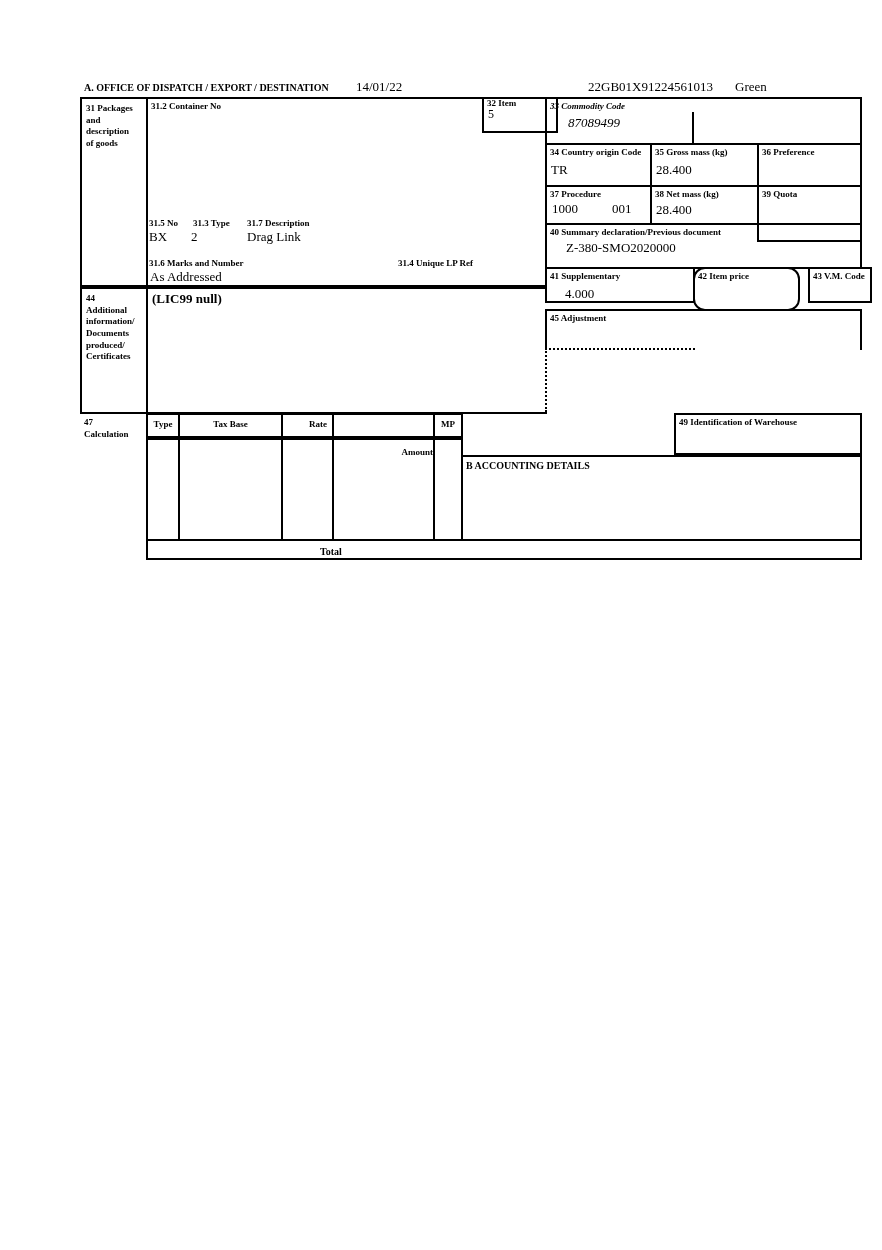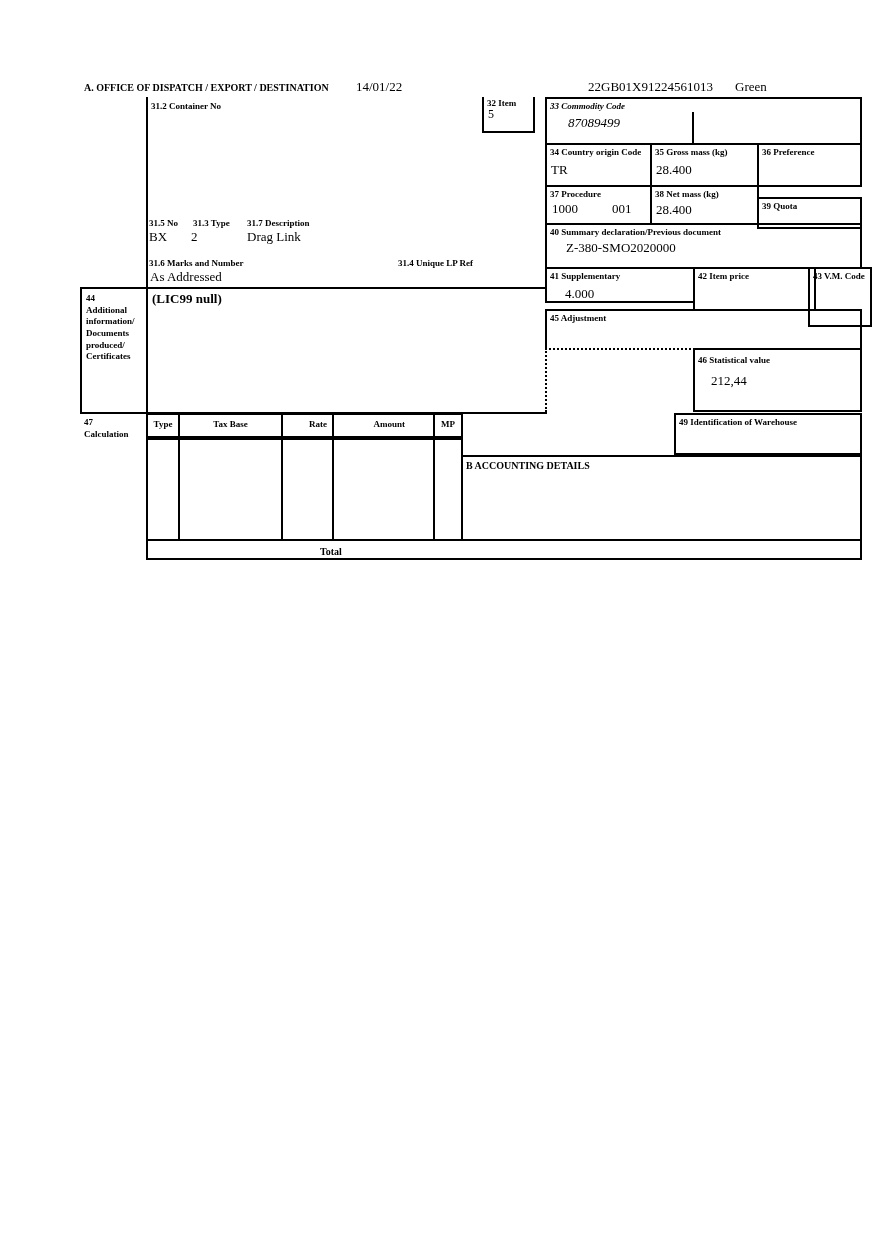--- a/index.html
+++ b/index.html
@@ -21,25 +21,31 @@
 </head>
 <body>
 
 <div class="sheet">
 
   <span class="t lbl" style="left:84px;top:81px;font-size:10px;white-space:nowrap;">A. OFFICE OF DISPATCH / EXPORT / DESTINATION</span>
   <span class="t hdr" style="left:356px;top:79px;">14/01/22</span>
   <span class="t hdr" style="left:588px;top:79px;">22GB01X91224561013</span>
   <span class="t hdr" style="left:735px;top:79px;">Green</span>
 
+  <div class="box" style="left:80px;top:97px;width:467px;height:190px;border-top:2px solid #000;border-left:2px solid #000;border-bottom:2px solid #000;">
+    <span class="t lbl" style="left:4px;top:4px;">31 Packages
+and
+description
+of goods</span>
+  </div>
   <div class="vline" style="left:146px;top:97px;height:315px;"></div>
 
   <span class="t lbl" style="left:151px;top:101px;">31.2 Container No</span>
 
-  <div class="box" style="left:482px;top:97px;width:53px;height:36px;border-left:2px solid #000;border-right:2px solid #000;border-bottom:2px solid #000;">
+  <div class="box" style="left:482px;top:97px;width:76px;height:36px;border-left:2px solid #000;border-right:2px solid #000;border-bottom:2px solid #000;">
     <span class="t lbl" style="left:3px;top:1px;">32 Item</span>
     <span class="t val" style="left:4px;top:11px;font-size:12px;">5</span>
   </div>
 
   <span class="t lbl" style="left:149px;top:218px;">31.5 No</span>
   <span class="t lbl" style="left:193px;top:218px;">31.3 Type</span>
   <span class="t lbl" style="left:247px;top:218px;">31.7 Description</span>
   <span class="t val" style="left:149px;top:230px;">BX</span>
   <span class="t val" style="left:191px;top:230px;">2</span>
   <span class="t val" style="left:247px;top:230px;">Drag Link</span>
@@ -68,49 +74,45 @@
 
   <div class="box b-all" style="left:545px;top:185px;width:107px;height:40px;">
     <span class="lbl in-lbl">37 Procedure</span>
     <span class="t val" style="left:5px;top:15px;">1000</span>
     <span class="t val" style="left:65px;top:15px;">001</span>
   </div>
   <div class="box b-all" style="left:650px;top:185px;width:109px;height:40px;">
     <span class="lbl in-lbl">38 Net mass (kg)</span>
     <span class="t val" style="left:4px;top:16px;">28.400</span>
   </div>
-  <div class="box b-all" style="left:757px;top:197px;width:105px;height:32px;">
+  <div class="box b-all" style="left:757px;top:185px;width:105px;height:57px;">
     <span class="lbl in-lbl">39 Quota</span>
   </div>
 
   <div class="box b-all" style="left:545px;top:223px;width:317px;height:46px;">
     <span class="lbl in-lbl">40 Summary declaration/Previous document</span>
     <span class="t val" style="left:19px;top:16px;">Z-380-SMO2020000</span>
   </div>
 
   <div class="box b-all" style="left:545px;top:267px;width:150px;height:36px;">
     <span class="lbl in-lbl">41 Supplementary</span>
     <span class="t val" style="left:18px;top:18px;">4.000</span>
   </div>
-  <div class="box b-all" style="left:693px;top:267px;width:123px;height:44px;">
+  <div class="box b-all" style="left:693px;top:267px;width:107px;height:44px;border-radius:12px;">
     <span class="lbl in-lbl">42 Item price</span>
   </div>
-  <div class="box b-all" style="left:808px;top:267px;width:64px;height:60px;">
+  <div class="box b-all" style="left:808px;top:267px;width:64px;height:36px;">
     <span class="lbl in-lbl">43 V.M. Code</span>
   </div>
 
   <div class="box" style="left:545px;top:309px;width:317px;height:41px;border-left:2px solid #000;border-top:2px solid #000;border-right:2px solid #000;">
     <span class="lbl in-lbl">45 Adjustment</span>
   </div>
 
   <div class="box" style="left:545px;top:348px;width:150px;height:64px;border-top:2px dotted #000;border-left:2px dotted #000;"></div>
-  <div class="box b-all" style="left:693px;top:348px;width:169px;height:64px;">
-    <span class="lbl in-lbl" style="top:5px;">46 Statistical value</span>
-    <span class="t val" style="left:16px;top:24px;">212,44</span>
-  </div>
 
   <div class="box" style="left:80px;top:287px;width:467px;height:127px;border-left:2px solid #000;border-top:2px solid #000;border-bottom:2px solid #000;">
     <span class="t lbl" style="left:4px;top:4px;">44
 Additional
 information/
 Documents
 produced/
 Certificates</span>
     <span class="t val" style="left:70px;top:3px;font-weight:bold;">(LIC99 null)</span>
   </div>
@@ -121,21 +123,21 @@
   <div class="cell" style="left:146px;top:413px;width:34px;height:25px;">
     <span class="lbl">Type</span>
   </div>
   <div class="cell" style="left:178px;top:413px;width:105px;height:25px;">
     <span class="lbl">Tax Base</span>
   </div>
   <div class="cell" style="left:281px;top:413px;width:53px;height:25px;">
     <span class="lbl" style="text-align:right;padding-right:5px;box-sizing:border-box;">Rate</span>
   </div>
   <div class="cell" style="left:332px;top:413px;width:103px;height:25px;">
-    <span class="lbl" style="text-align:right;padding-right:28px;box-sizing:border-box;">Amount</span>
+    <span class="lbl" style="text-align:right;padding-right:0;box-sizing:border-box;margin-top:28px;">Amount</span>
   </div>
   <div class="cell" style="left:433px;top:413px;width:30px;height:25px;">
     <span class="lbl">MP</span>
   </div>
 
   <div class="cell" style="left:146px;top:438px;width:34px;height:103px;"></div>
   <div class="cell" style="left:178px;top:438px;width:105px;height:103px;"></div>
   <div class="cell" style="left:281px;top:438px;width:53px;height:103px;"></div>
   <div class="cell" style="left:332px;top:438px;width:103px;height:103px;"></div>
   <div class="cell" style="left:433px;top:438px;width:30px;height:103px;"></div>

